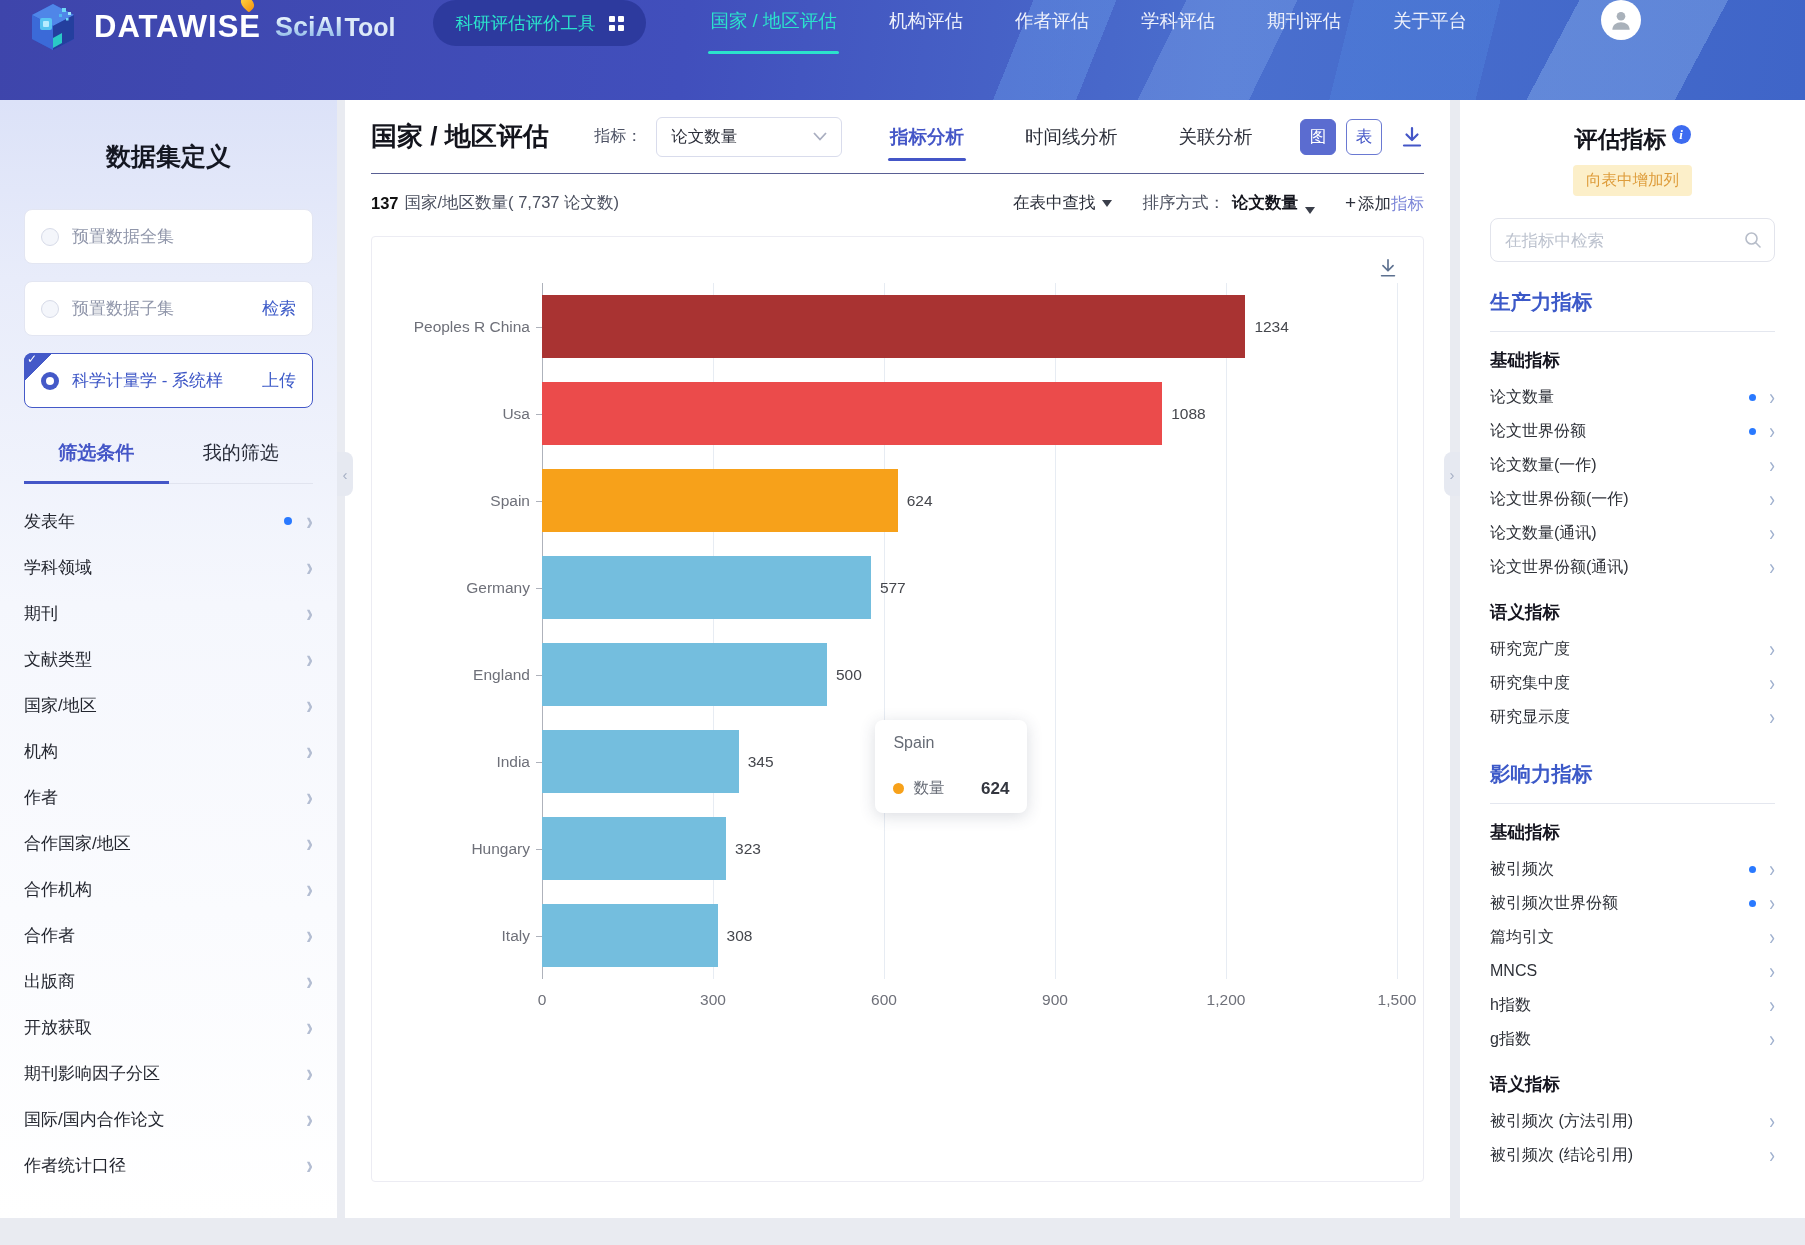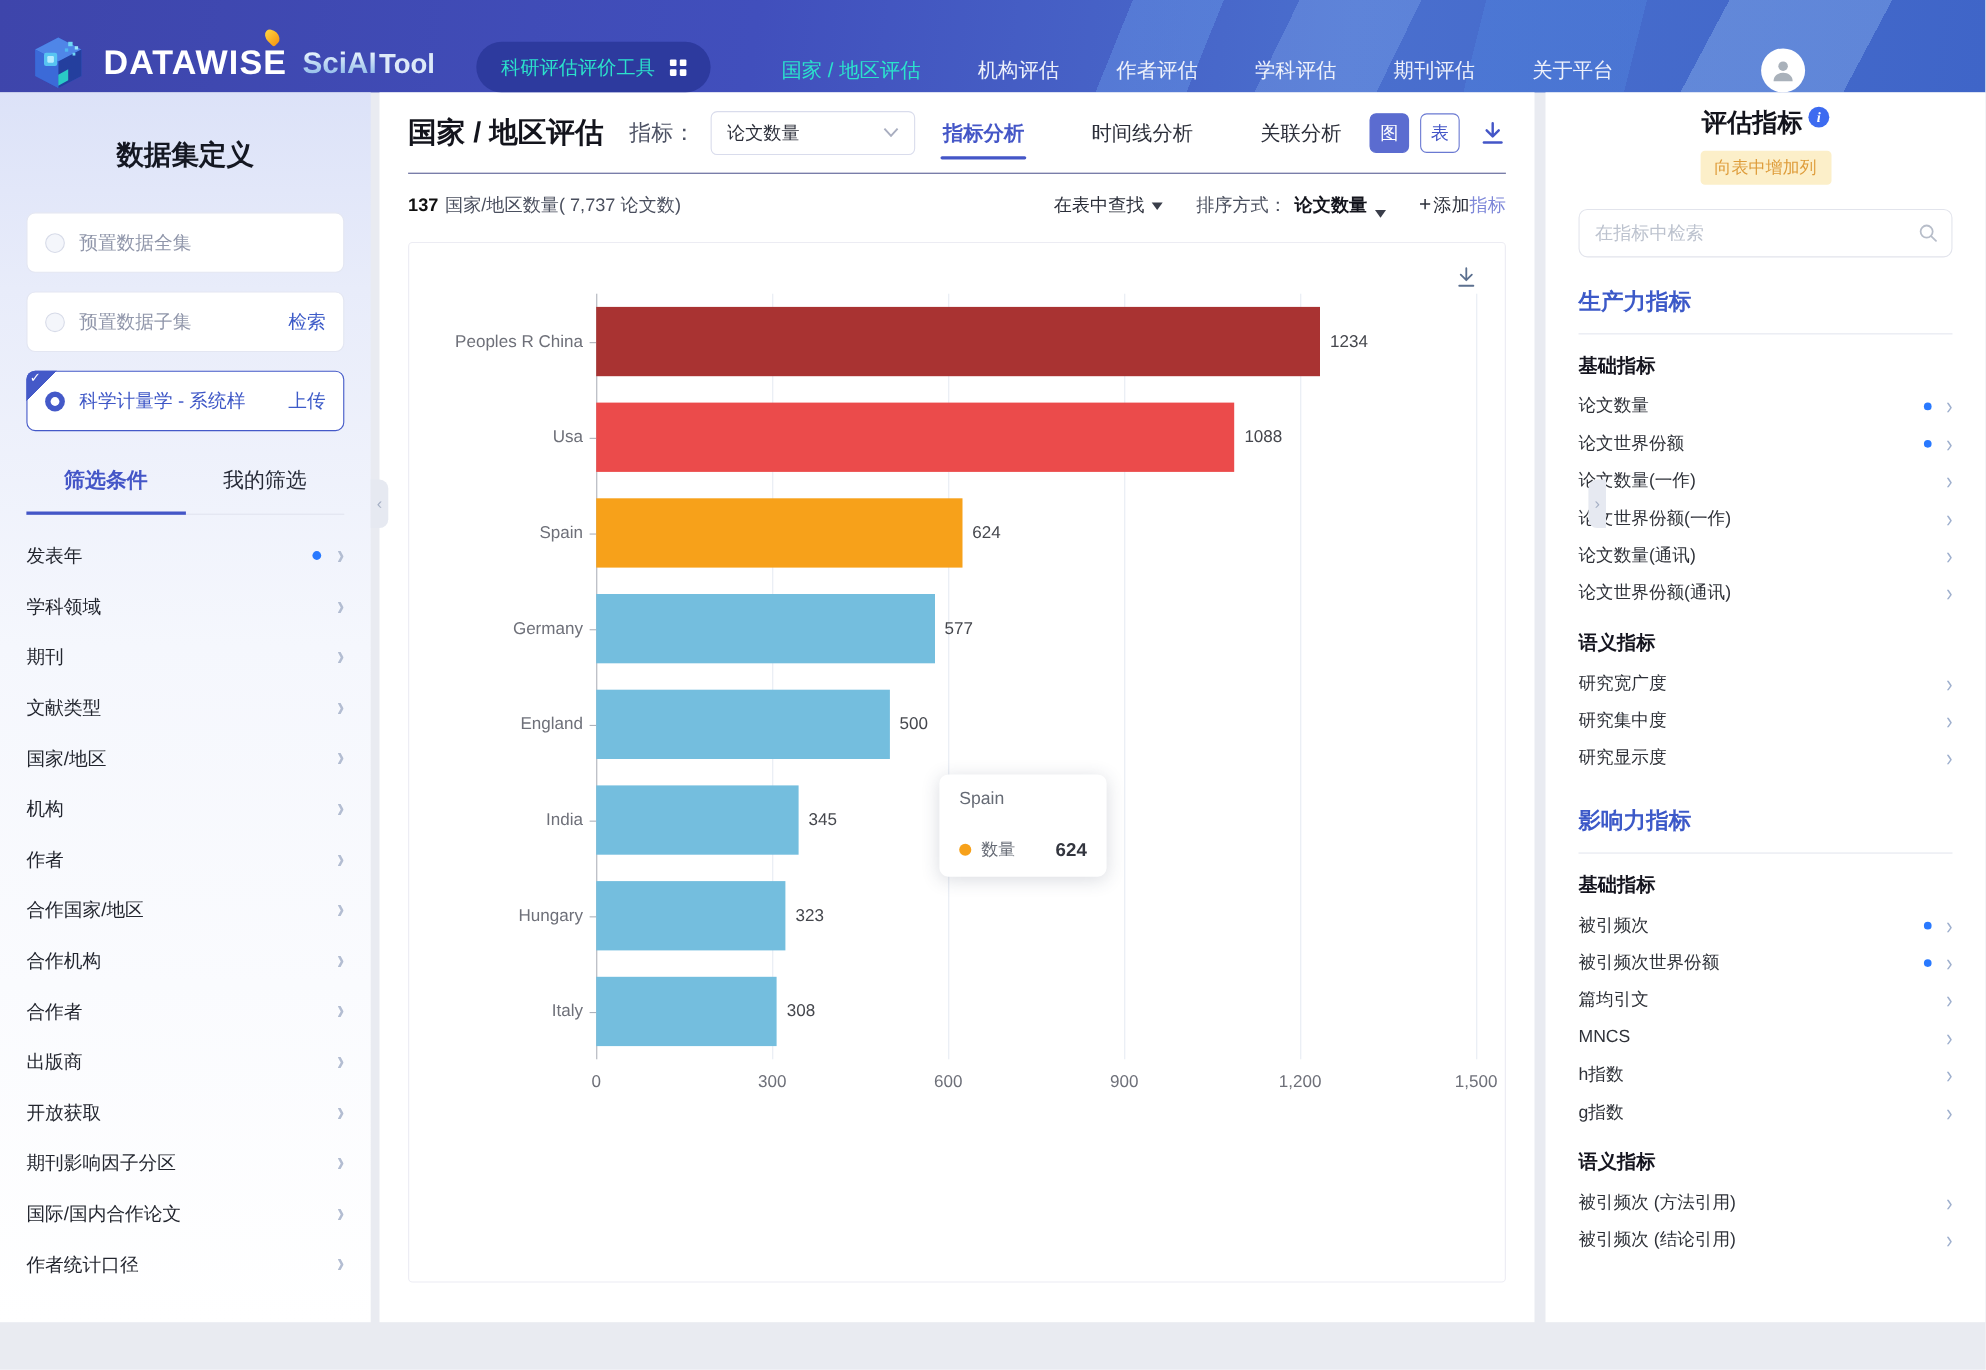--- a/index.html
+++ b/index.html
@@ -1,19 +1,19 @@
 <!DOCTYPE html>
 <html><head>
 <meta charset="utf-8">
 <style>
   * { margin:0; padding:0; box-sizing:border-box; }
   html,body { width:1805px; height:1245px; overflow:hidden; background:#e9ebf1; font-family:"Liberation Sans","DejaVu Sans",sans-serif; }
 
   
-  .app-header{ position:relative; height:84px; display:flex; align-items:flex-end; padding:0 44px 0 26px; color:#fff; overflow:hidden;
+  .app-header{ position:relative; height:100px; display:flex; align-items:flex-start; padding:0 44px 0 26px; color:#fff; overflow:hidden;
     background:linear-gradient(97deg,#3e45ab 0%,#414fbc 38%,#4a6fce 68%,#3f65c8 100%); }
   .app-header::after{ content:""; position:absolute; inset:0; pointer-events:none; background:
     linear-gradient(112deg, transparent 56%, rgba(120,175,245,.30) 56%, rgba(120,175,245,.30) 60.5%, transparent 60.5%),
     linear-gradient(116deg, transparent 64%, rgba(165,205,255,.22) 64%, rgba(165,205,255,.22) 70%, transparent 70%),
     linear-gradient(104deg, transparent 74%, rgba(80,130,220,.45) 74%, rgba(80,130,220,.45) 82%, transparent 82%),
     linear-gradient(118deg, transparent 85%, rgba(175,215,255,.28) 85%, rgba(175,215,255,.28) 93%, transparent 93%); }
   .brand{ display:flex; align-items:center; gap:14px; z-index:2; }
   .brand-name-wrap{ position:relative; }
   .brand-name{ font-size:31px; font-weight:bold; letter-spacing:1px; color:#fff; }
   .flame{ position:absolute; top:-13px; left:148px; width:11px; height:15px; background:linear-gradient(180deg,#ffd23e,#f59a16); border-radius:50% 50% 50% 2px; transform:rotate(-45deg); }
@@ -55,21 +55,21 @@
   .filter-item{ display:flex; align-items:center; height:46px; font-size:17px; color:#23262f; cursor:pointer; }
   .filter-item .spacer{ flex:1; }
   .blue-dot{ width:8px; height:8px; border-radius:50%; background:#2979ff; margin-right:14px; flex:none; }
   .chev{ color:#b3bdd2; font-size:20px; line-height:1; font-weight:bold; transform:scaleY(1.3); }
 
   
   .main-panel{ flex:1; margin:0 10px 0 8px; background:#fff; padding:0 26px; min-width:0; }
   .main-header{ display:flex; align-items:center; justify-content:space-between; height:74px; border-bottom:1px solid #595f94; }
   .main-title{ font-size:26px; font-weight:bold; color:#13141c; white-space:nowrap; }
   .metric-group{ display:flex; align-items:center; gap:14px; }
-  .metric-label{ font-size:20px; color:#4d5264; }
+  .metric-label{ font-size:16px; color:#4d5264; }
   .metric-select{ width:186px; height:40px; border:1px solid #d9dcec; border-radius:6px; display:flex; align-items:center; padding:0 14px; font-size:16.5px; color:#2c2f3a; cursor:pointer; background:#fff; }
   .metric-select svg{ margin-left:auto; }
   .analysis-tabs{ display:flex; gap:57px; }
   .a-tab{ position:relative; font-size:18.5px; color:#2c2f3a; padding:10px 2px; cursor:pointer; white-space:nowrap; }
   .a-tab.active{ color:#4456c7; font-weight:bold; }
   .a-tab.active::after{ content:""; position:absolute; left:0; right:0; bottom:-2px; height:3px; background:#4456c7; border-radius:2px; }
   .view-group{ display:flex; align-items:center; gap:10px; }
   .vg-btn{ width:36px; height:36px; border-radius:6px; font-size:16.5px; display:flex; align-items:center; justify-content:center; cursor:pointer; }
   .vg-btn.chart-on{ background:#5b6cd0; color:#fff; border:1px solid #5b6cd0; }
   .vg-btn.table-off{ background:#fff; color:#4456c7; border:1px solid #6a79d2; }
@@ -102,21 +102,21 @@
   .chart-xaxis{ position:relative; margin-left:150px; height:40px; }
   .xtick{ position:absolute; top:12px; transform:translateX(-50%); font-size:15.5px; color:#6e7079; white-space:nowrap; }
   .chart-tooltip{ position:absolute; left:39%; top:437px; width:152px; background:#fff; border-radius:8px; padding:14px 18px; box-shadow:0 3px 16px rgba(50,60,90,.18); z-index:5; }
   .tt-title{ font-size:16px; color:#666b75; }
   .tt-row{ display:flex; align-items:center; gap:9px; margin-top:26px; }
   .tt-dot{ width:11px; height:11px; border-radius:50%; flex:none; }
   .tt-series{ font-size:15.5px; color:#666b75; }
   .tt-val{ margin-left:auto; font-size:17px; font-weight:bold; color:#33363f; }
 
   
-  .right-panel{ width:400px; flex:none; background:#fff; padding:12px 30px 0; overflow:hidden; }
+  .right-panel{ width:345px; flex:none; background:#fff; padding:24px 30px 0; overflow:hidden; }
   .rp-title{ text-align:center; font-size:23px; font-weight:bold; color:#13141c; position:relative; }
   .info-icon{ display:inline-block; width:19px; height:19px; border-radius:50%; background:#3d6bf0; color:#fff; font-size:13px; font-style:italic; font-weight:bold; line-height:19px; text-align:center; vertical-align:8px; margin-left:5px; font-family:"Liberation Serif",serif; cursor:pointer; }
   .rp-badge{ width:fit-content; margin:10px auto 0; background:#fcefc9; color:#de9c3a; font-size:15.5px; padding:5px 13px; border-radius:4px; }
   .rp-search{ position:relative; margin-top:22px; }
   .rp-search input{ width:100%; height:44px; border:1px solid #e2e4ec; border-radius:8px; padding:0 42px 0 14px; font-size:16.5px; color:#333; outline:none; font-family:inherit; }
   .rp-search input::placeholder{ color:#bcc2ce; }
   .rp-search svg{ position:absolute; right:13px; top:13px; }
   .ind-group-heading{ font-size:20.5px; font-weight:bold; color:#3c59c8; margin-top:26px; }
   .ind-divider{ height:1px; background:#e4e7ef; margin:15px 0 4px; }
   .ind-sub{ font-size:17.5px; font-weight:bold; color:#15151f; margin:16px 0 8px; }

